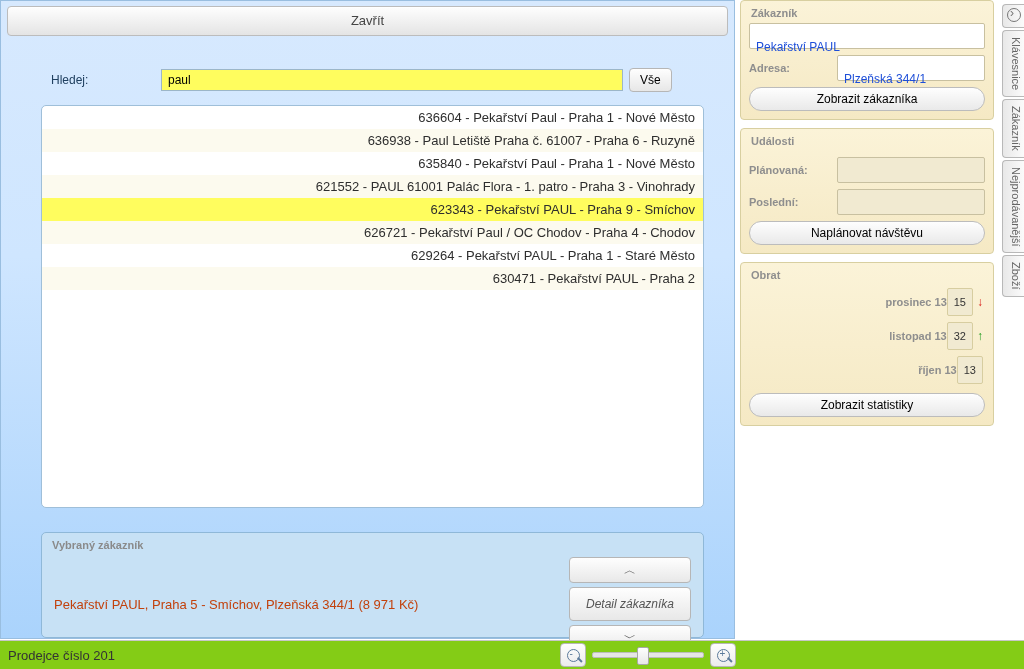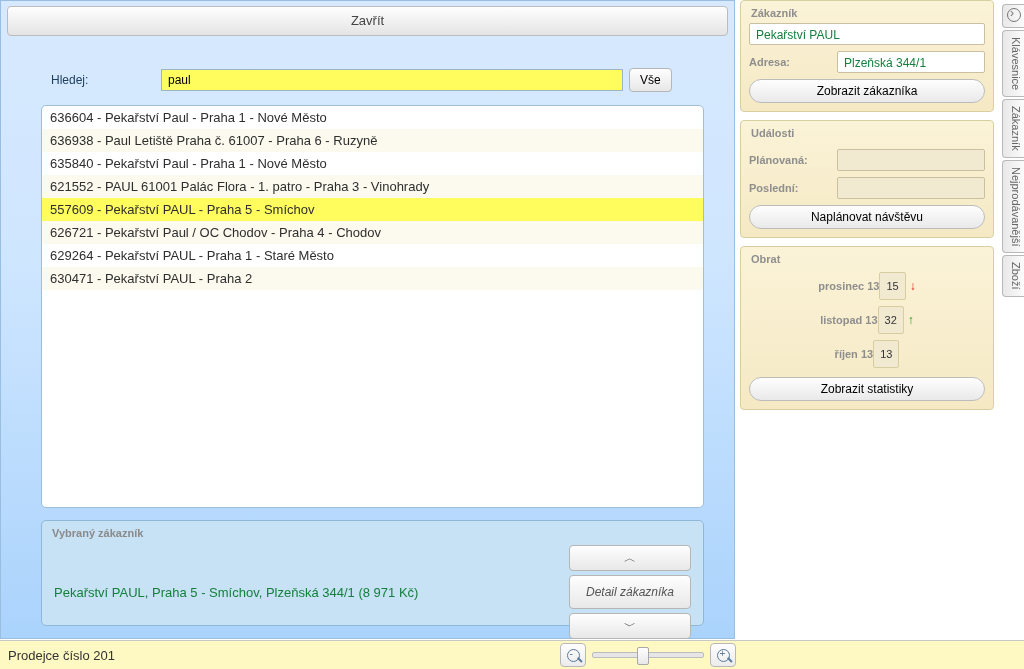--- a/index.html
+++ b/index.html
@@ -48,59 +48,59 @@
 
   .combo { height:22px; border:1px solid #9cb6c8; background:#fff;
     display:inline-flex; align-items:center; justify-content:space-between;
     padding:0 2px 0 6px; box-sizing:border-box; cursor:pointer; }
   .combo .arrow { color:#3c78b5; font-size:12px; padding:0 4px;}
   .combo.c1 { width:170px; }
   .combo.c2 { width:155px; margin-left:4px;}
 
   
   .results { position:absolute; left:40px; right:30px; top:104px; bottom:130px;
-    background:#fff; border:1px solid #9fbfd9; border-radius:5px; overflow:hidden;}
+    background:#fff; border:1px solid #9fbfd9; border-radius:5px; overflow:hidden;text-align:right;}
   .results .item { padding:4px 8px; font-size:13px; color:#2e2e2e; cursor:pointer; }
   .results .item.alt { background:#fcfaee; }
   .results .item.sel { background:#fffd5e; }
 
   
-  .sel-box { position:absolute; left:40px; right:30px; bottom:12px; height:106px;
+  .sel-box { position:absolute; left:40px; right:30px; bottom:0; height:106px;
     background:#c7e1f5; border:1px solid #8fb8d8; border-radius:5px; box-sizing:border-box;}
   .sel-box .title { font-size:11px; font-weight:bold; color:#8a8a8a; padding:6px 10px 2px 10px;}
   .sel-body { display:flex; align-items:center; padding:4px 12px; gap:8px;}
-  .sel-body .txt { flex:1; font-size:13px; color:#15803d;}
+  .sel-body .txt { flex:1; font-size:13px; color:#c2410c;}
   .col-btns { width:122px; display:flex; flex-direction:column; gap:4px;}
   .wbtn { height:24px; background:linear-gradient(to bottom,#fefefe,#e8e8e8);
     border:1px solid #b6b6b6; border-radius:4px; cursor:pointer; font:inherit; display:flex; align-items:center; justify-content:center; color:#555;}
   .wbtn.text { padding:4px 10px;font-style:italic; }
 
   
   .section { margin:0 2px 8px 2px; border:1px solid #d8cfa0; border-radius:4px;
     background: linear-gradient(to bottom,#fbf3d8,#f5e9c4); overflow:hidden;}
   .section .hdr { font-size:11px; font-weight:bold; color:#8e8e8e; padding:6px 10px 4px 10px;}
   .section .body { padding:0 8px 8px 8px; }
   .field { height:22px; background:#fff; border:1px solid #c8c0a0; border-radius:2px;
-    padding:0 6px; line-height:22px; color:#15803d; box-sizing:border-box; width:100%; }
+    padding:12px 6px; line-height:22px; color:#1d4ed8; box-sizing:border-box; width:100%; }
   .kv { display:flex; align-items:center; gap:24px; margin-top:6px;}
   .kv .k { font-size:11px; font-weight:bold; color:#8e8e8e; width:64px;}
   .kv .v { flex:1; }
   .fullbtn { width:100%; height:24px; margin-top:6px;
     background:linear-gradient(to bottom,#fefefe,#e9e9e9);
     border:1px solid #bcbcbc; border-radius:12px; cursor:pointer; font:inherit;}
 
-  .turn-row { display:flex; align-items:center; justify-content:center; padding:3px 2px; }
+  .turn-row { display:flex; align-items:center; justify-content:flex-end; padding:3px 2px; }
   .turn-row .m { font-size:11px; font-weight:bold; color:#8e8e8e;}
   .turn-row .n { background:#f1ead1; border:1px solid #d7cda0; border-radius:2px; padding:7px 6px; font-size:11px;}
   .ri { display:inline-flex; align-items:center; gap:4px;}
   .arrow-down{color:#d9201a;font-weight:bold;}
   .arrow-up{color:#1a9a1a;font-weight:bold;}
 
   
-  .status { position:absolute; left:0; right:0; bottom:0; height:28px; border-top:1px solid #c7c7c7; background:#fef9c3; display:flex; align-items:center; padding:0 8px; font-size:13px; color:#333;}
+  .status { position:absolute; left:0; right:0; bottom:0; height:28px; border-top:1px solid #c7c7c7; background:#84cc16; display:flex; align-items:center; padding:0 8px; font-size:13px; color:#333;}
   .zoom { position:absolute; left:560px; display:flex; align-items:center; gap:6px;}
   .zbtn { width:24px; height:22px; border:1px solid #b8b8b8; border-radius:4px;
     background:linear-gradient(to bottom,#fefefe,#ececec); display:flex; align-items:center; justify-content:center; cursor:pointer;}
   .mag { width:11px;height:11px;border:1.3px solid #5b7a9b;border-radius:50%; position:relative;}
   .mag::after{content:""; position:absolute; width:6px;height:1.5px;background:#5b7a9b; left:9px; top:9px; transform:rotate(45deg);}
   .mag .sign{position:absolute; left:2px; top:-2px; font-size:10px; color:#5b7a9b;}
   .slider { width:110px; height:4px; background:#e6e6e6; border:1px solid #bcbcbc; border-radius:2px; position:relative;}
   .slider .tick{ position:absolute; left:50%; top:-4px; width:1px; height:12px; background:#bcbcbc;}
   .slider .thumb{ position:absolute; left:40%; top:-6px; width:10px;height:16px; background:linear-gradient(to bottom,#fefefe,#e8e8e8); border:1px solid #a8a8a8; border-radius:2px;}
 </style>
@@ -135,21 +135,21 @@
         <span class="arrow">▼</span>
       </div>
     </div>
   </div>
 
   <div class="results" id="results">
       <div class="item">636604 - Pekařství Paul - Praha 1 - Nové Město</div>
       <div class="item alt">636938 - Paul Letiště Praha č. 61007 - Praha 6 - Ruzyně</div>
       <div class="item">635840 - Pekařství Paul - Praha 1 - Nové Město</div>
       <div class="item alt">621552 - PAUL 61001 Palác Flora - 1. patro - Praha 3 - Vinohrady</div>
-      <div class="item sel">557609 - Pekařství PAUL - Praha 5 - Smíchov</div>
+      <div class="item sel">623343 - Pekařství PAUL - Praha 9 - Smíchov</div>
       <div class="item alt">626721 - Pekařství Paul / OC Chodov - Praha 4 - Chodov</div>
       <div class="item">629264 - Pekařství PAUL - Praha 1 - Staré Město</div>
       <div class="item alt">630471 - Pekařství PAUL - Praha 2</div>
     </div>
 
   <div class="sel-box">
     <div class="title">Vybraný zákazník</div>
     <div class="sel-body">
       <div class="txt">Pekařství PAUL, Praha 5 - Smíchov, Plzeňská 344/1 (8 971 Kč)</div>
       <div class="col-btns">

